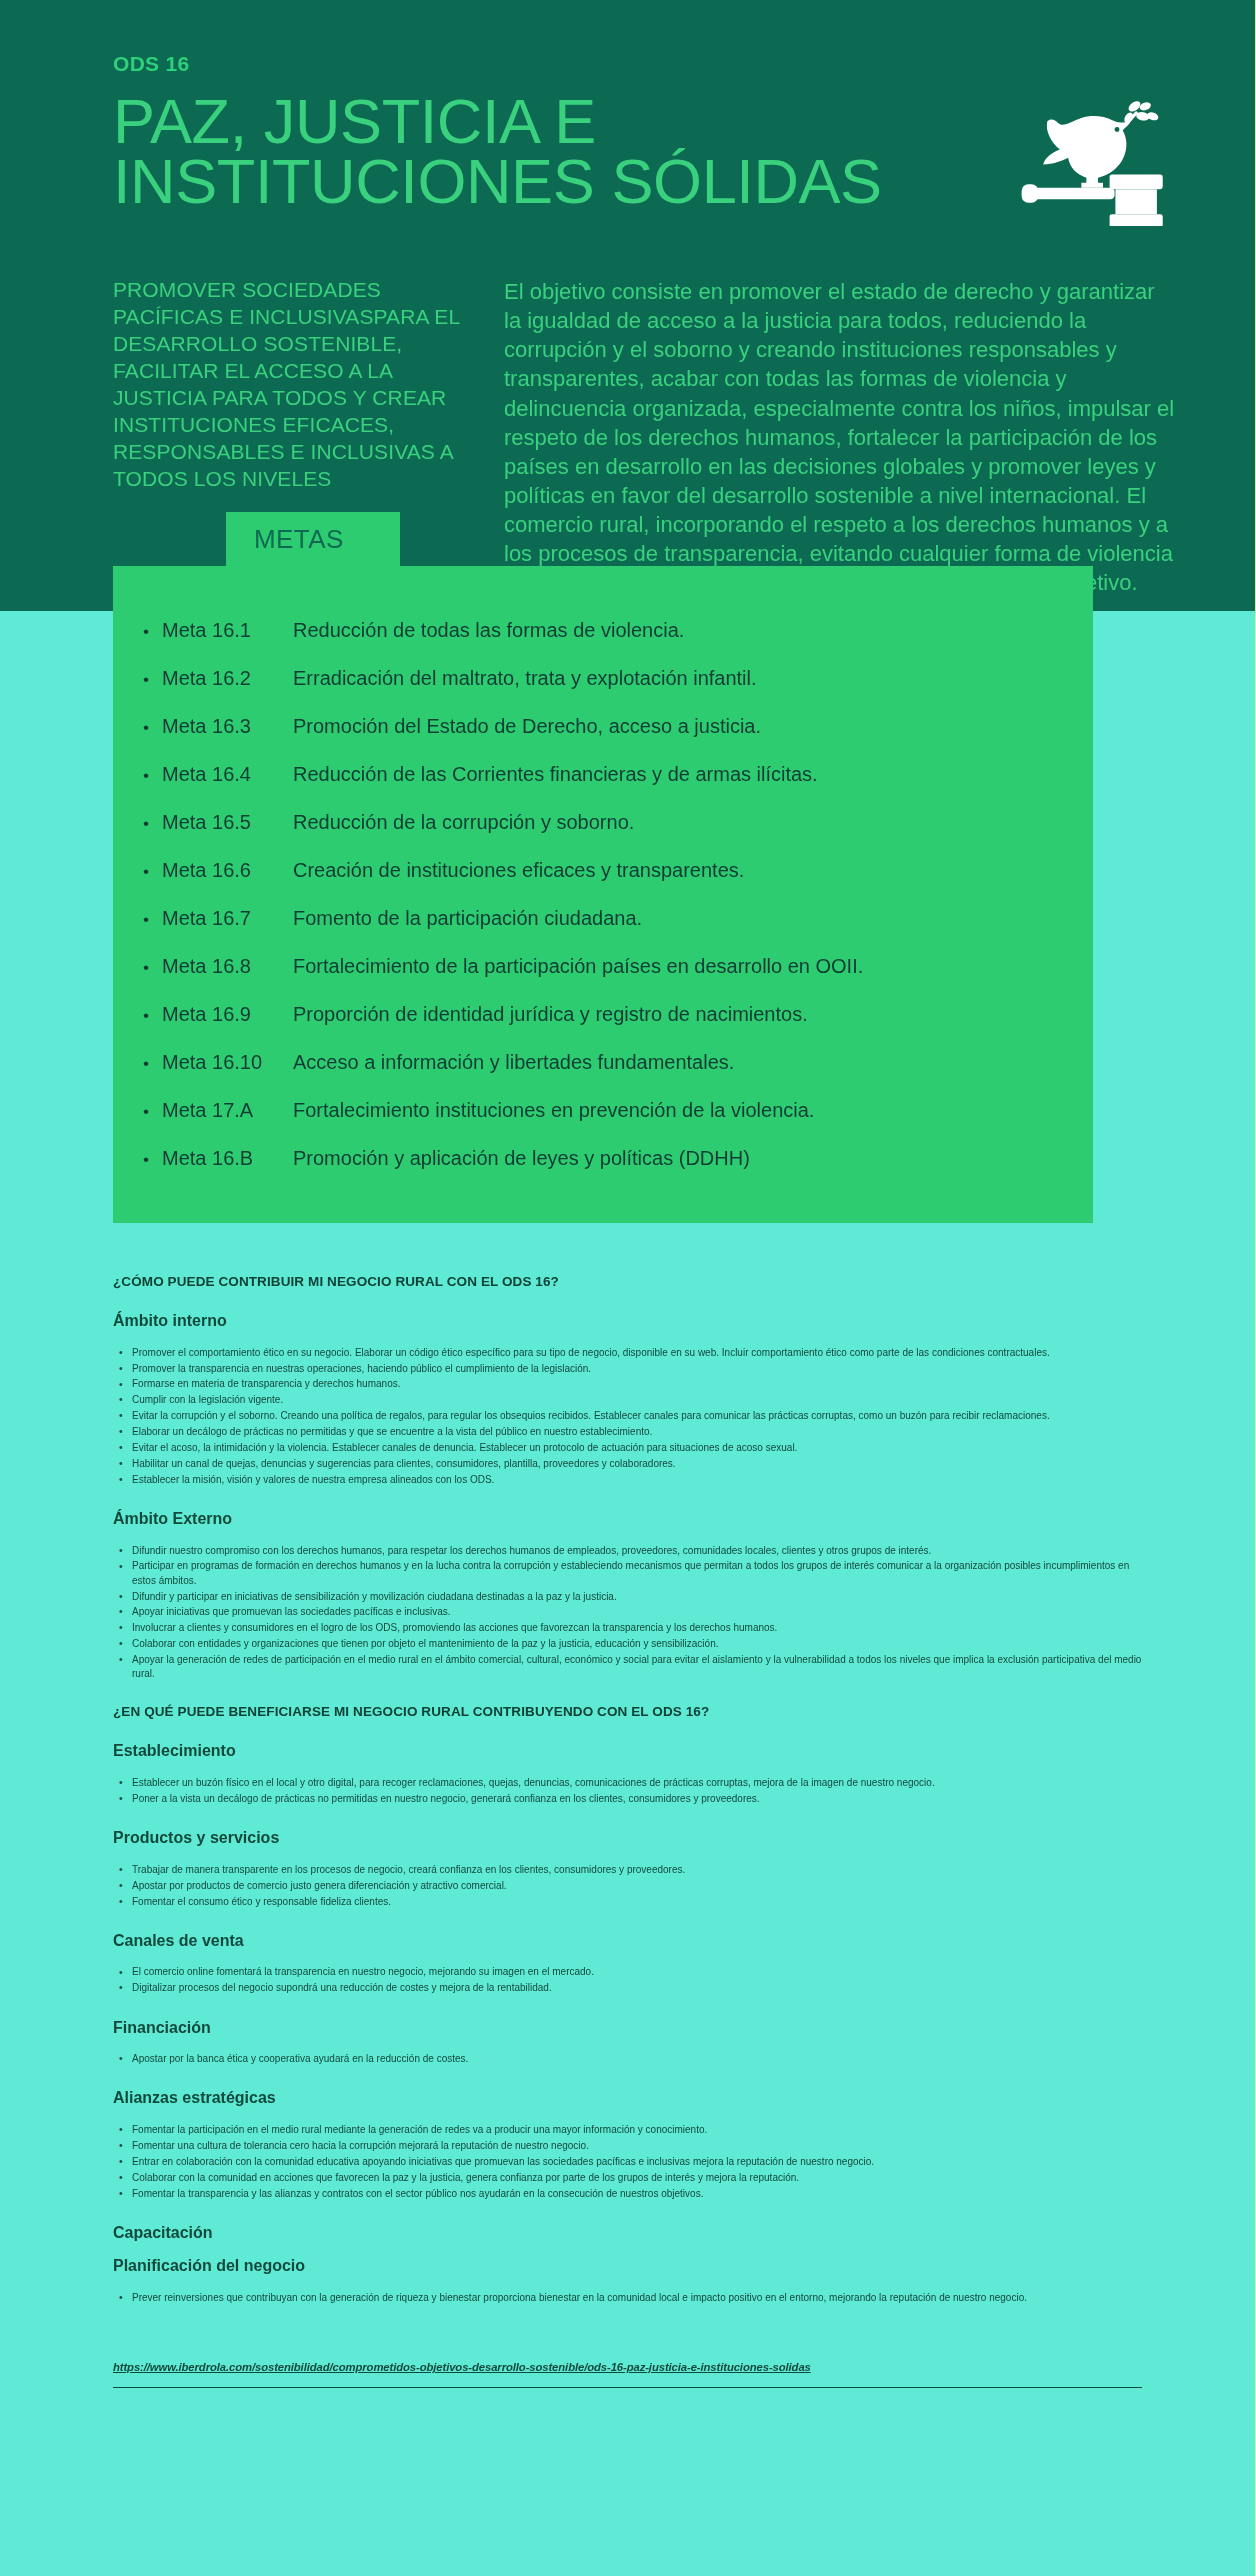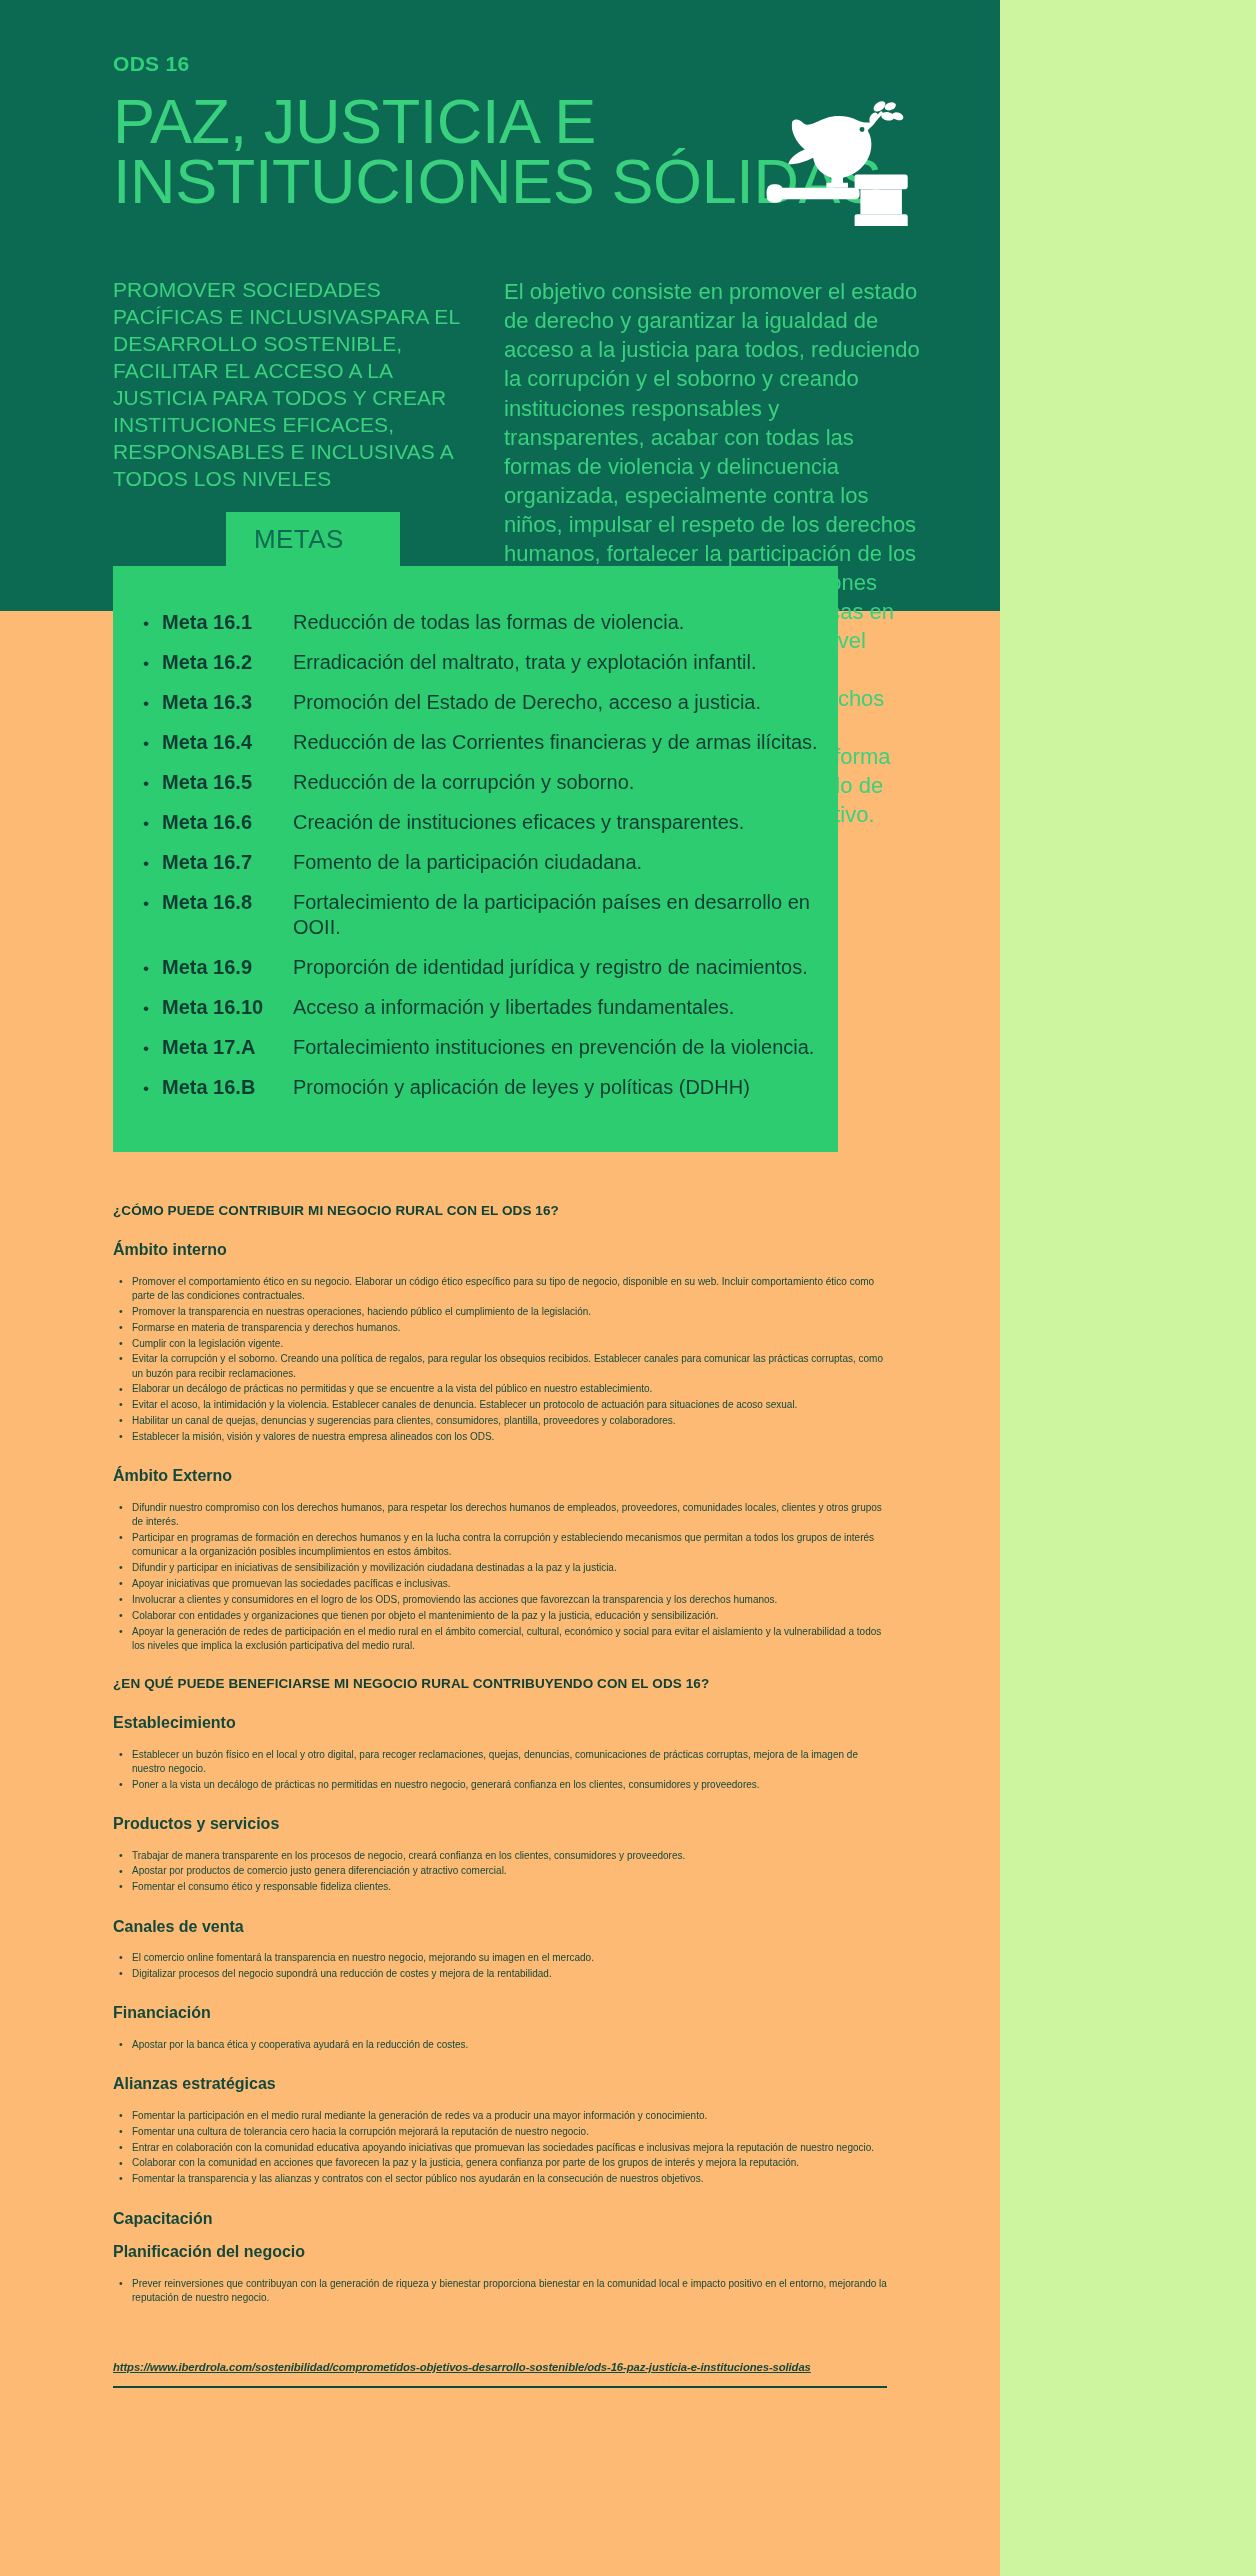--- a/index.html
+++ b/index.html
@@ -3,21 +3,21 @@
 <meta charset="utf-8">
 <style>
   * { box-sizing: border-box; }
   html, body { margin:0; padding:0; }
   body {
     width:1256px;
     background:#cdf5a0;
     font-family:"Liberation Sans", sans-serif;
     -webkit-font-smoothing:antialiased;
   }
-  .page { width:1000px; min-height:2576px; position:relative; background:#fdba74; }
+  .page { width:1255px; min-height:2576px; position:relative; background:#5eead4; }
 
   
   .hero {
     background:#0d6a52;
     padding:52px 0 0 0;
     position:relative;
     height:611px;
   }
   .hero-inner { padding-left:113px; padding-right:79px; position:relative; }
   .ods-label {
@@ -60,21 +60,21 @@
     margin:0 162px 0 113px;
     padding:44px 0 37px 0;
     position:relative;
   }
   .meta-row {
     display:flex; align-items:baseline;
     padding:0 0 0 30px; margin-bottom:15px;
     color:#0f3d34; font-size:20px; line-height:1.25;
   }
   .meta-bullet { width:19px; flex:0 0 19px; color:#0f3d34; font-size:17.4px; }
-  .meta-code { width:131px; flex:0 0 131px; font-weight:bold; }
+  .meta-code { width:131px; flex:0 0 131px; font-weight:normal;margin-top:8px; }
   .meta-text { flex:1; }
 
   
   .content { padding:51px 113px 0 113px; color:#13493c; }
   .q-head {
     font-size:13.5px; font-weight:bold; color:#0f4236;
     margin:0 0 23px 0; letter-spacing:0.1px;
   }
   .sub-head {
     font-size:16px; font-weight:bold; color:#13493c;

